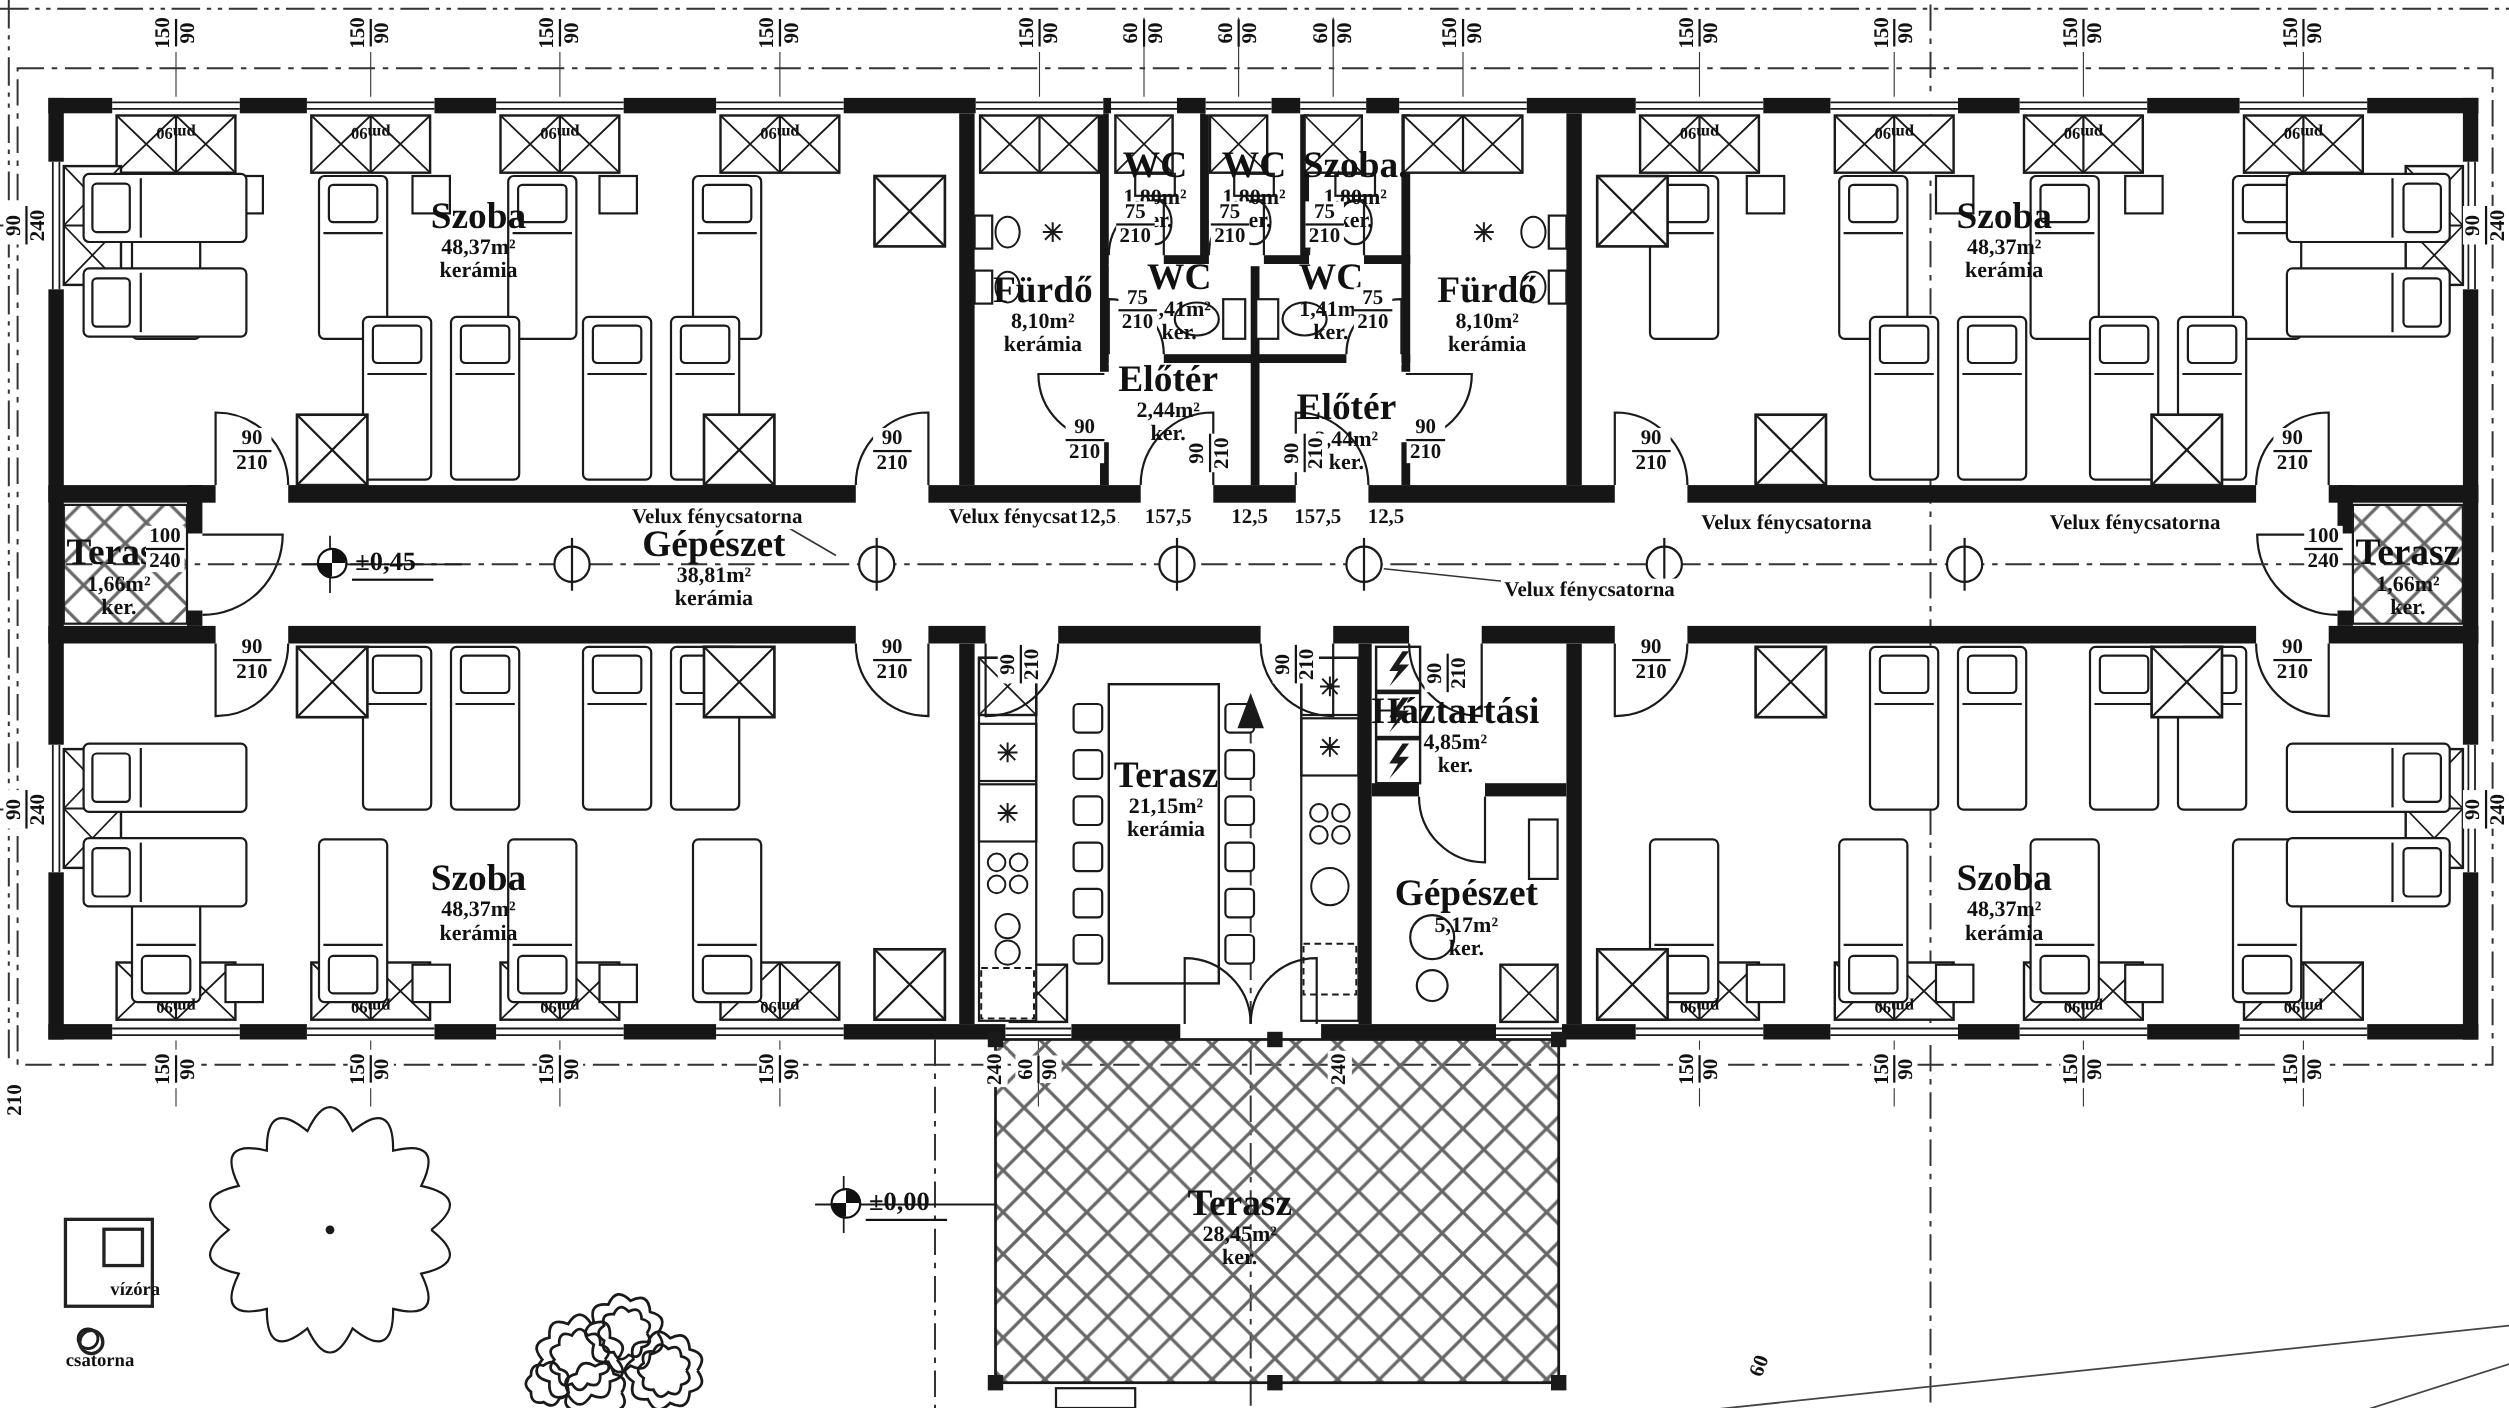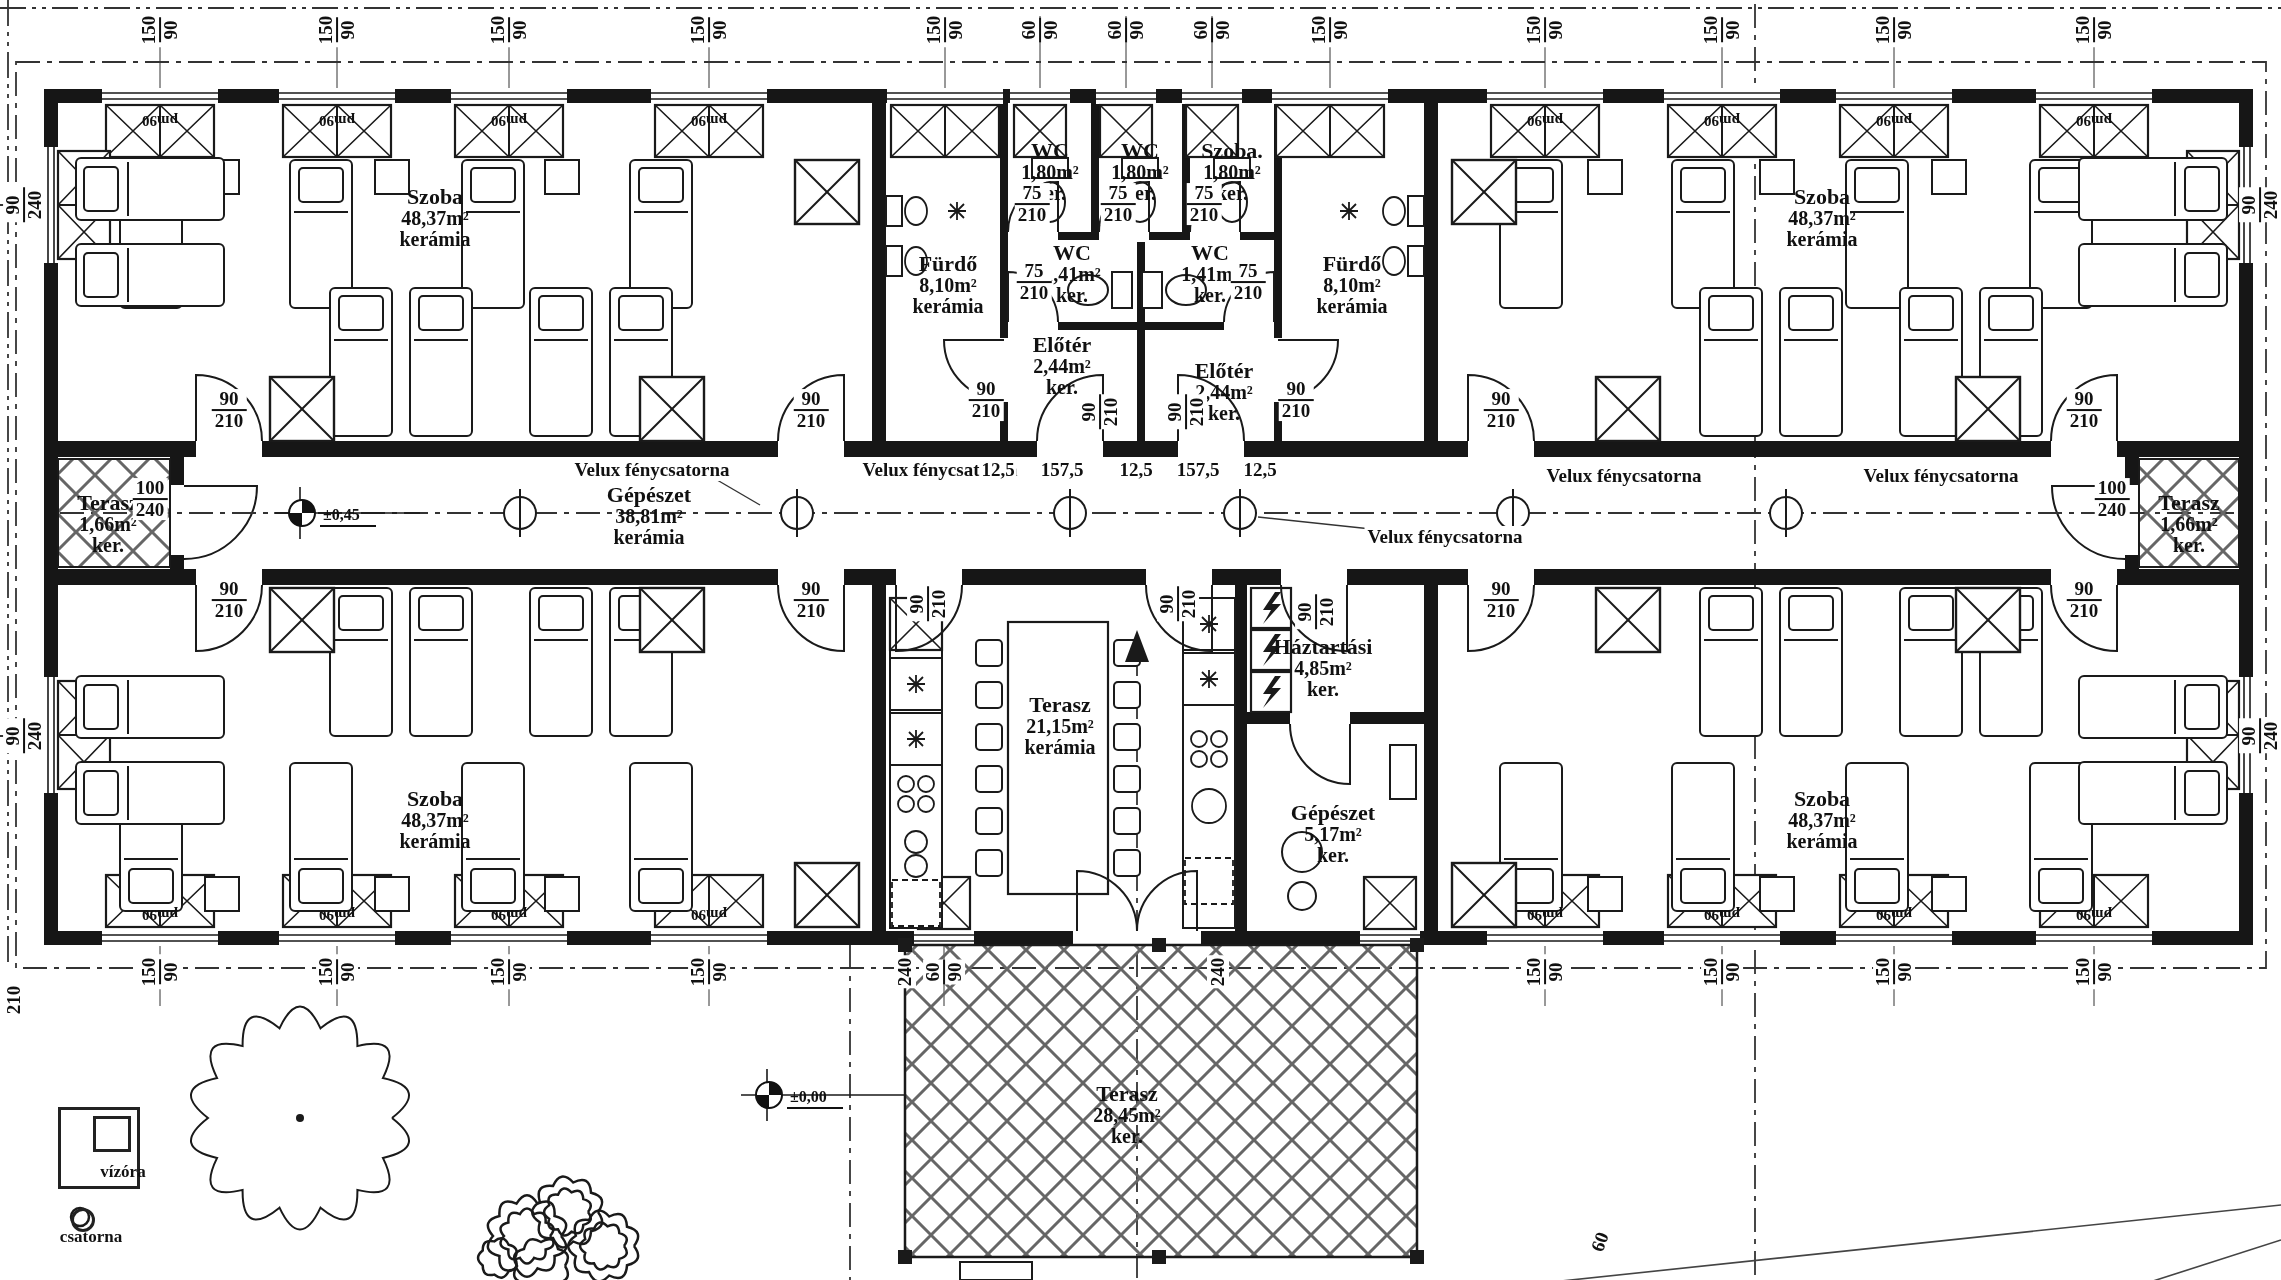--- a/index.html
+++ b/index.html
@@ -1,28 +1,28 @@
 <!DOCTYPE html>
 <html><head>
 <meta charset="utf-8">
 <style>
   html,body{margin:0;padding:0;background:#e8e8e8;}
   .canvas{position:relative;width:2281px;height:1280px;background:#fff;overflow:hidden;
           font-family:"Liberation Serif","DejaVu Serif",serif;color:#111;}
   .canvas svg{position:absolute;left:0;top:0;}
   .lbl{position:absolute;transform:translate(-50%,-50%);text-align:center;line-height:1.05;white-space:nowrap;}
-  .room-name{display:block;font-weight:bold;font-size:22px;}
+  .room-name{display:block;font-weight:bold;font-size:34px;}
   .room-sub{display:block;font-weight:bold;font-size:20px;text-align:center;}
   .velux{position:absolute;transform:translate(-50%,-50%);font-weight:bold;font-size:19px;white-space:nowrap;background:#fff;padding:0 3px;}
   .dim{position:absolute;transform:translate(-50%,-50%) rotate(var(--r,0deg));font-weight:bold;font-size:19px;white-space:nowrap;background:#fff;padding:0 2px;}
   .pair{position:absolute;transform:translate(-50%,-50%) rotate(var(--r,0deg));display:inline-flex;flex-direction:column;align-items:center;font-weight:bold;font-size:19px;line-height:1.05;background:#fff;}
   .pair .b{border-top:2px solid #111;padding:0 3px;}
   .pair .a{padding:0 3px;}
   .tag{position:absolute;transform:translate(-50%,-50%) rotate(var(--r,0deg));font-size:15px;font-weight:bold;background:transparent;}
-  .lvl{position:absolute;transform:translate(0,-50%);display:flex;align-items:flex-end;gap:4px;font-weight:bold;font-size:16px;white-space:nowrap;}
+  .lvl{position:absolute;transform:translate(0,-50%);display:flex;align-items:flex-start;gap:4px;font-weight:bold;font-size:24px;white-space:nowrap;}
   .lvl-dot{width:24px;height:24px;border-radius:50%;border:2px solid #111;
            background:conic-gradient(#111 0 25%,#fff 0 50%,#111 0 75%,#fff 0);flex:0 0 auto;}
   .lvl-t{border-bottom:2px solid #111;padding:0 16px 1px 3px;}
   .legend-sq{position:absolute;left:58px;top:1107px;width:76px;height:76px;border:3px solid #222;}
   .legend-sq-inner{position:absolute;right:6px;top:6px;width:32px;height:30px;border:3px solid #222;}
   .legend-sq-label{position:absolute;left:50%;bottom:4px;transform:translateX(-50%);font-weight:bold;font-size:17px;margin-left:24px;}
   .legend-circ{position:absolute;left:71px;top:1208px;width:18px;height:18px;border:3px solid #222;border-radius:50%;}
   .legend-circ-label{position:absolute;left:91px;top:1237px;transform:translate(-50%,-50%);font-weight:bold;font-size:17px;white-space:nowrap;}
 </style>
 </head>

